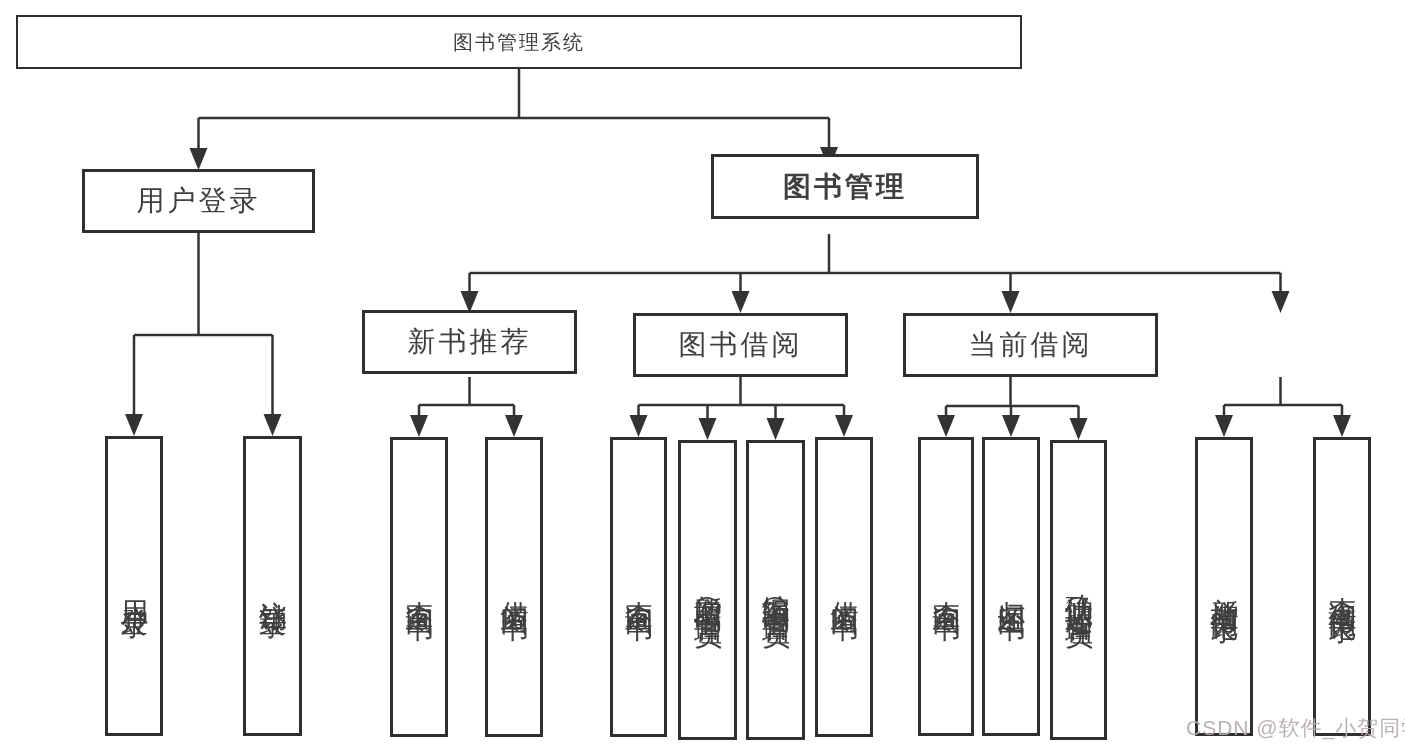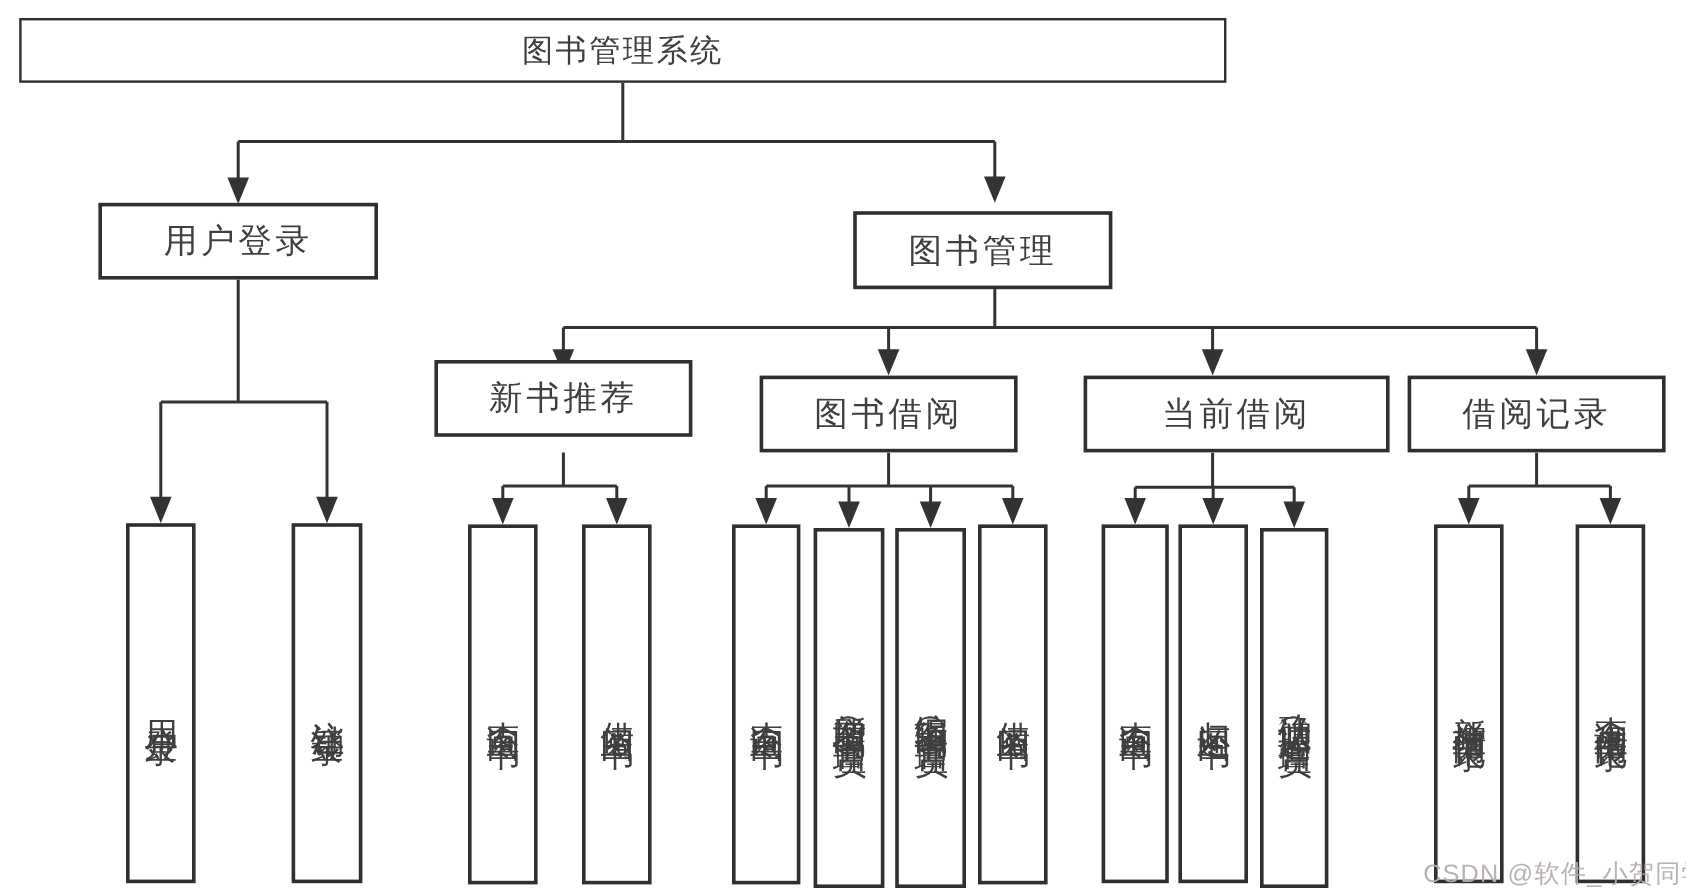--- a/index.html
+++ b/index.html
@@ -37,37 +37,37 @@
   .node .hlabel {
     font-size: 28px;
     letter-spacing: 3px;
     white-space: nowrap;
     color: #3f3f3f;
   }
   .node.root {
     border-width: 2px;
   }
   .node.root .hlabel {
-    font-size: 26px;
+    font-size: 20px;
     letter-spacing: 2px;
   }
   .node.leaf .vlabel {
     writing-mode: vertical-rl;
     text-orientation: mixed;
     font-size: 28px;
     letter-spacing: 4px;
     line-height: 1;
     white-space: nowrap;
     color: #3f3f3f;
   }
   
   .n-root            { left: 16px;   top: 15px;  width: 1006px; height: 54px; }
   .n-user-login      { left: 82px;   top: 169px; width: 233px;  height: 64px; }
-  .n-book-mgmt       { left: 711px;  top: 176px; width: 216px;  height: 65px; }
-  .n-new-book-rec    { left: 362px;  top: 300px; width: 215px;  height: 64px; }
+  .n-book-mgmt       { left: 711px;  top: 154px; width: 268px;  height: 65px; font-weight: bold; }
+  .n-new-book-rec    { left: 362px;  top: 310px; width: 215px;  height: 64px; }
   .n-book-borrow     { left: 633px;  top: 313px; width: 215px;  height: 64px; font-family: Liberation Mono, monospace; }
   .n-current-borrow  { left: 903px;  top: 313px; width: 255px;  height: 64px; }
   .n-borrow-records  { left: 1173px; top: 313px; width: 215px;  height: 64px; }
   .n-leaf-login      { left: 105px;  top: 436px; width: 58px;   height: 300px; }
   .n-leaf-logout     { left: 243px;  top: 436px; width: 59px;   height: 300px; }
   .n-nbr-query       { left: 390px;  top: 437px; width: 58px;   height: 300px; }
   .n-nbr-borrow      { left: 485px;  top: 437px; width: 58px;   height: 300px; }
   .n-bb-query        { left: 610px;  top: 437px; width: 57px;   height: 300px; }
   .n-bb-add          { left: 678px;  top: 440px; width: 59px;   height: 300px; }
   .n-bb-edit         { left: 746px;  top: 440px; width: 59px;   height: 300px; }
@@ -146,23 +146,20 @@
 
   <div class="node n-new-book-rec">
     <span class="hlabel">新书推荐</span>
   </div>
   <div class="node n-book-borrow">
     <span class="hlabel">图书借阅</span>
   </div>
   <div class="node n-current-borrow">
     <span class="hlabel">当前借阅</span>
   </div>
-  <div class="node n-borrow-records">
-    <span class="hlabel">借阅记录</span>
-  </div>
 
   <div class="node leaf n-leaf-login">
     <span class="vlabel">用户登录</span>
   </div>
   <div class="node leaf n-leaf-logout">
     <span class="vlabel">注销登录</span>
   </div>
 
   <div class="node leaf n-nbr-query">
     <span class="vlabel">查询图书</span>

